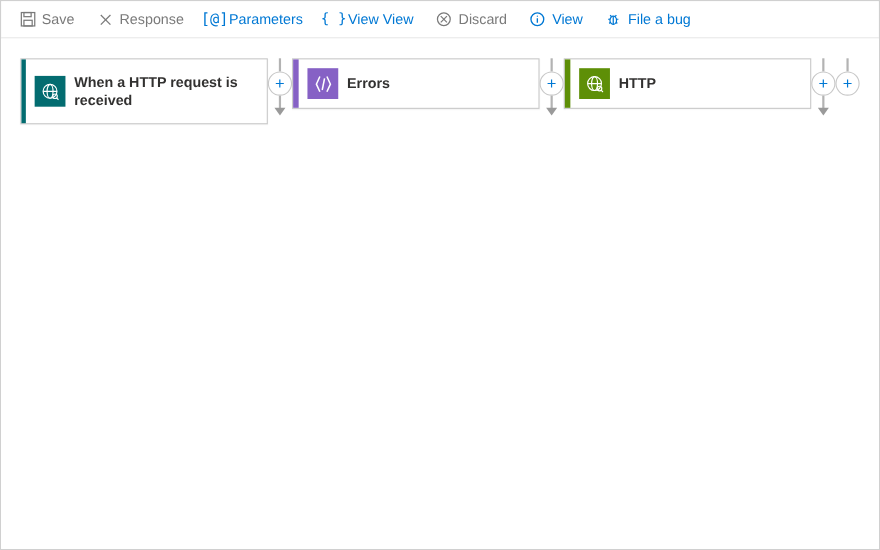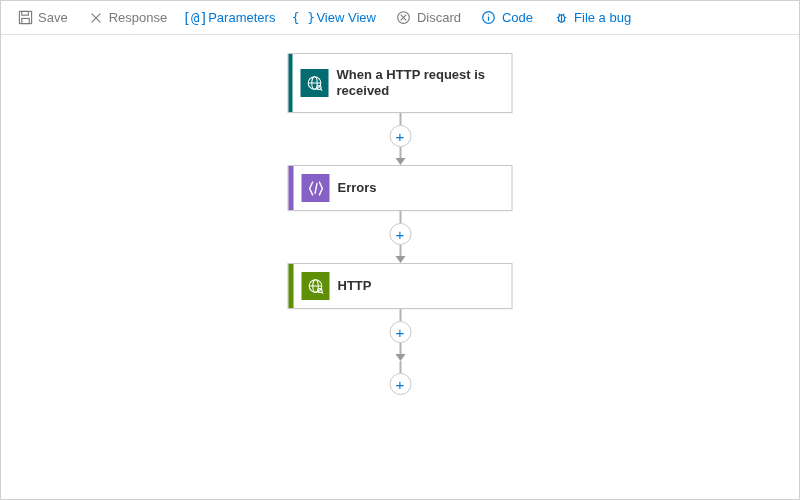--- a/index.html
+++ b/index.html
@@ -37,22 +37,22 @@
     height: calc(100% - 34px);
     background: #fff;
     overflow: hidden;
   }
   .flow {
     position:absolute;
     left:50%;
     top:18px;
     transform:translateX(-50%);
     display:flex;
-    flex-direction:column;
-    align-items:center;
+    flex-direction:row;
+    align-items:flex-start;
   }
   .node {
     width: 225px;
     background:#fff;
     border:1px solid #c8c8c8;
     display:flex;
     align-items:center;
     min-height:46px;
     box-shadow:0 1px 1px rgba(0,0,0,0.05);
   }
@@ -149,21 +149,21 @@
     <span>Discard</span>
   </div>
   <div class="tb-item blue">
     <span class="ico">
       <svg width="15" height="15" viewBox="0 0 16 16" fill="none" stroke="#0078d4" stroke-width="1.3">
           <circle cx="8" cy="8" r="6.2"></circle>
           <circle cx="8" cy="5" r="0.6" fill="#0078d4" stroke="none"></circle>
           <line x1="8" y1="7" x2="8" y2="11.5"></line>
         </svg>
     </span>
-    <span>Code</span>
+    <span>View</span>
   </div>
   <div class="tb-item blue">
     <span class="ico">
       <svg width="15" height="15" viewBox="0 0 16 16" fill="none" stroke="#0078d4" stroke-width="1.2">
           <ellipse cx="8" cy="9" rx="3.2" ry="4"></ellipse>
           <line x1="8" y1="5" x2="8" y2="13"></line>
           <line x1="3" y1="8" x2="5" y2="8"></line>
           <line x1="11" y1="8" x2="13" y2="8"></line>
           <line x1="4" y1="12" x2="5.5" y2="11"></line>
           <line x1="12" y1="12" x2="10.5" y2="11"></line>

